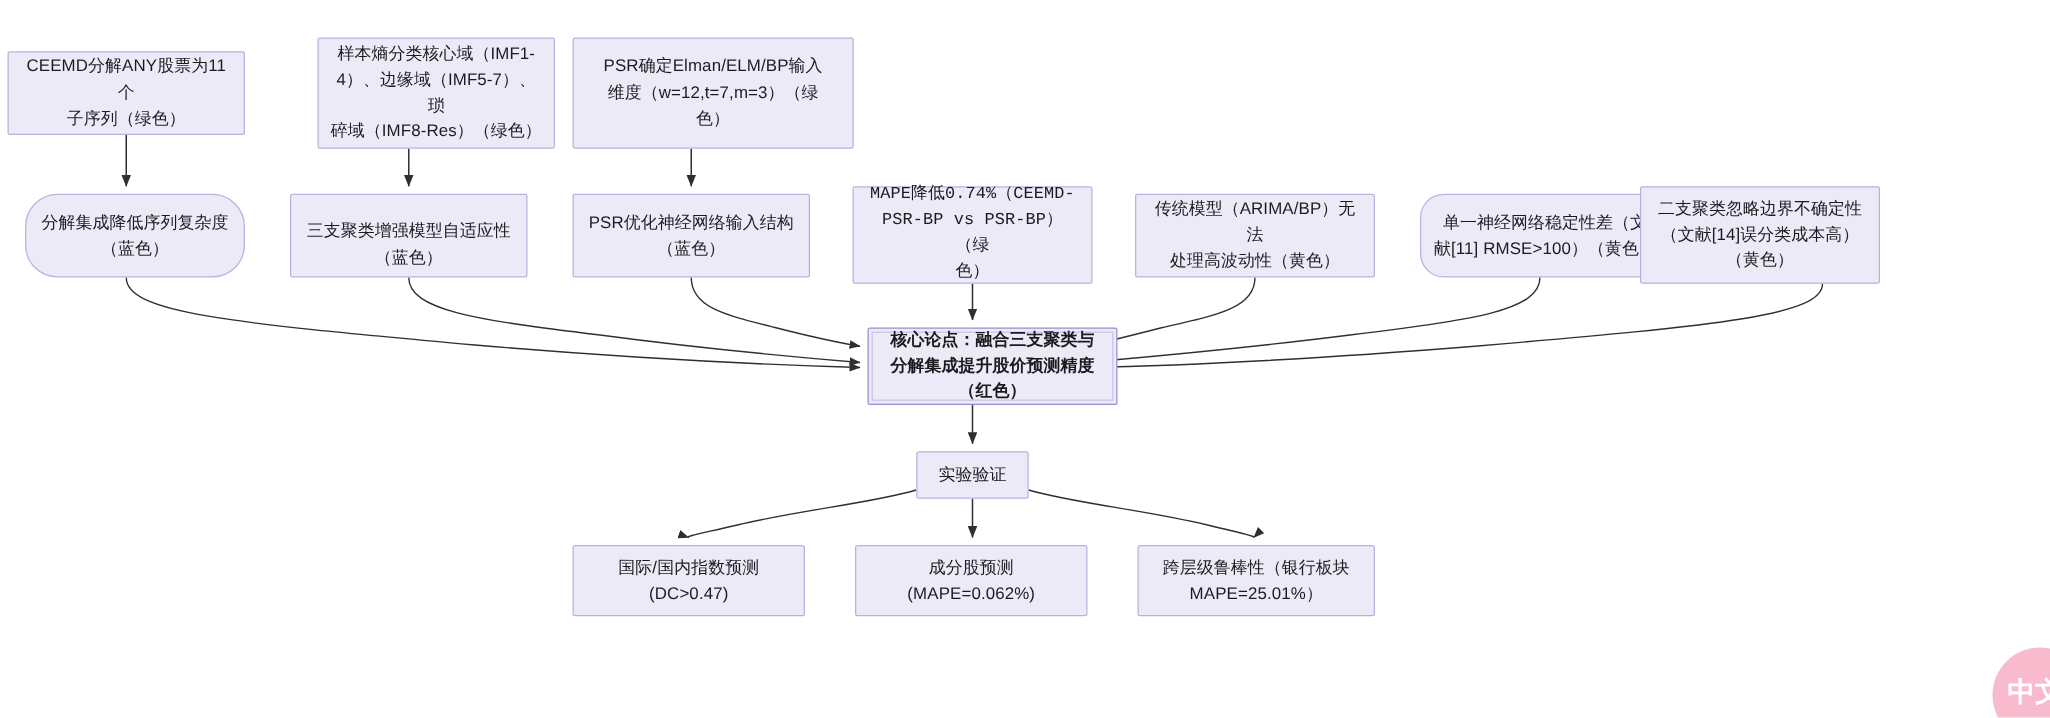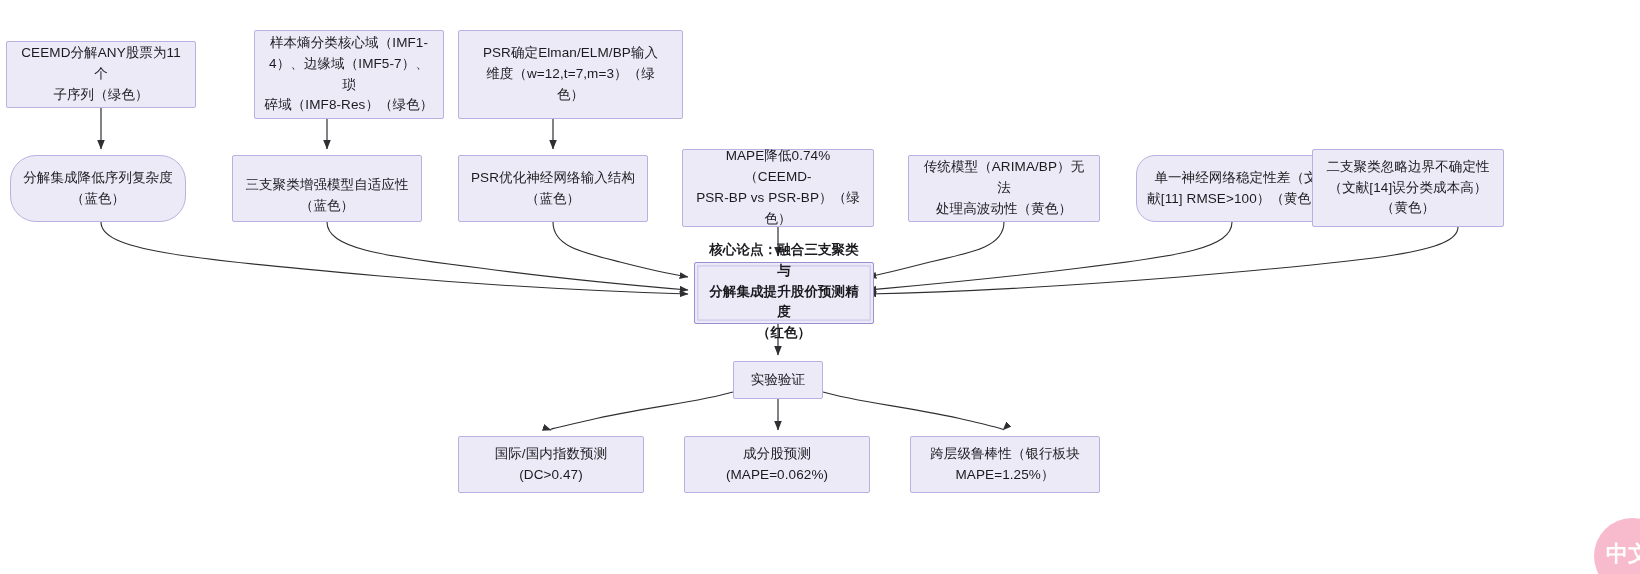--- a/index.html
+++ b/index.html
@@ -118,71 +118,71 @@
     <span class="label">样本熵分类核心域（IMF1-
 4）、边缘域（IMF5-7）、琐
 碎域（IMF8-Res）（绿色）</span>
   </div>
   <div class="node" style="left:458px;top:30px;width:225px;height:89px;">
     <span class="label">PSR确定Elman/ELM/BP输入
 维度（w=12,t=7,m=3）（绿
 色）</span>
   </div>
 
-  <div class="node" style="left:10px;top:155px;width:176px;height:67px;border-radius:26px;">
+  <div class="node" style="left:20px;top:155px;width:176px;height:67px;border-radius:26px;">
     <span class="label">分解集成降低序列复杂度
 （蓝色）</span>
   </div>
   <div class="node" style="left:232px;top:155px;width:190px;height:67px;align-items:flex-end;">
     <span class="label">三支聚类增强模型自适应性
 （蓝色）</span>
   </div>
   <div class="node" style="left:458px;top:155px;width:190px;height:67px;">
     <span class="label">PSR优化神经网络输入结构
 （蓝色）</span>
   </div>
-  <div class="node" style="left:682px;top:149px;width:192px;height:78px;">
+  <div class="node" style="left:682px;top:149px;width:192px;height:78px;font-family:Liberation Mono, monospace;">
     <span class="label">MAPE降低0.74%（CEEMD-
 PSR-BP vs PSR-BP）（绿
 色）</span>
   </div>
   <div class="node" style="left:908px;top:155px;width:192px;height:67px;">
     <span class="label">传统模型（ARIMA/BP）无法
 处理高波动性（黄色）</span>
   </div>
   <div class="node" style="left:1136px;top:155px;width:200px;height:67px;border-radius:19px;">
     <span class="label">单一神经网络稳定性差（文
 献[11] RMSE&gt;100）（黄色）</span>
   </div>
   <div class="node" style="left:1312px;top:149px;width:192px;height:78px;">
     <span class="label">二支聚类忽略边界不确定性
 （文献[14]误分类成本高）
 （黄色）</span>
   </div>
 
-  <div class="node core" style="left:694px;top:262px;width:180px;height:62px;font-family:Liberation Mono, monospace;">
+  <div class="node core" style="left:694px;top:262px;width:200px;height:62px;">
     <span class="label">核心论点：融合三支聚类与
 分解集成提升股价预测精度
 （红色）</span>
   </div>
 
   <div class="node" style="left:733px;top:361px;width:90px;height:38px;">
     <span class="label">实验验证</span>
   </div>
 
   <div class="node" style="left:458px;top:436px;width:186px;height:57px;">
     <span class="label">国际/国内指数预测
 (DC&gt;0.47)</span>
   </div>
   <div class="node" style="left:684px;top:436px;width:186px;height:57px;text-align:center;">
     <span class="label">成分股预测
 (MAPE=0.062%)</span>
   </div>
   <div class="node" style="left:910px;top:436px;width:190px;height:57px;">
     <span class="label">跨层级鲁棒性（银行板块
-MAPE=1.25%）</span>
+MAPE=25.01%）</span>
   </div>
 
   <div class="watermark">
     <span class="wm-text">中文</span>
   </div>
 
 </div>
 
 </body></html>

